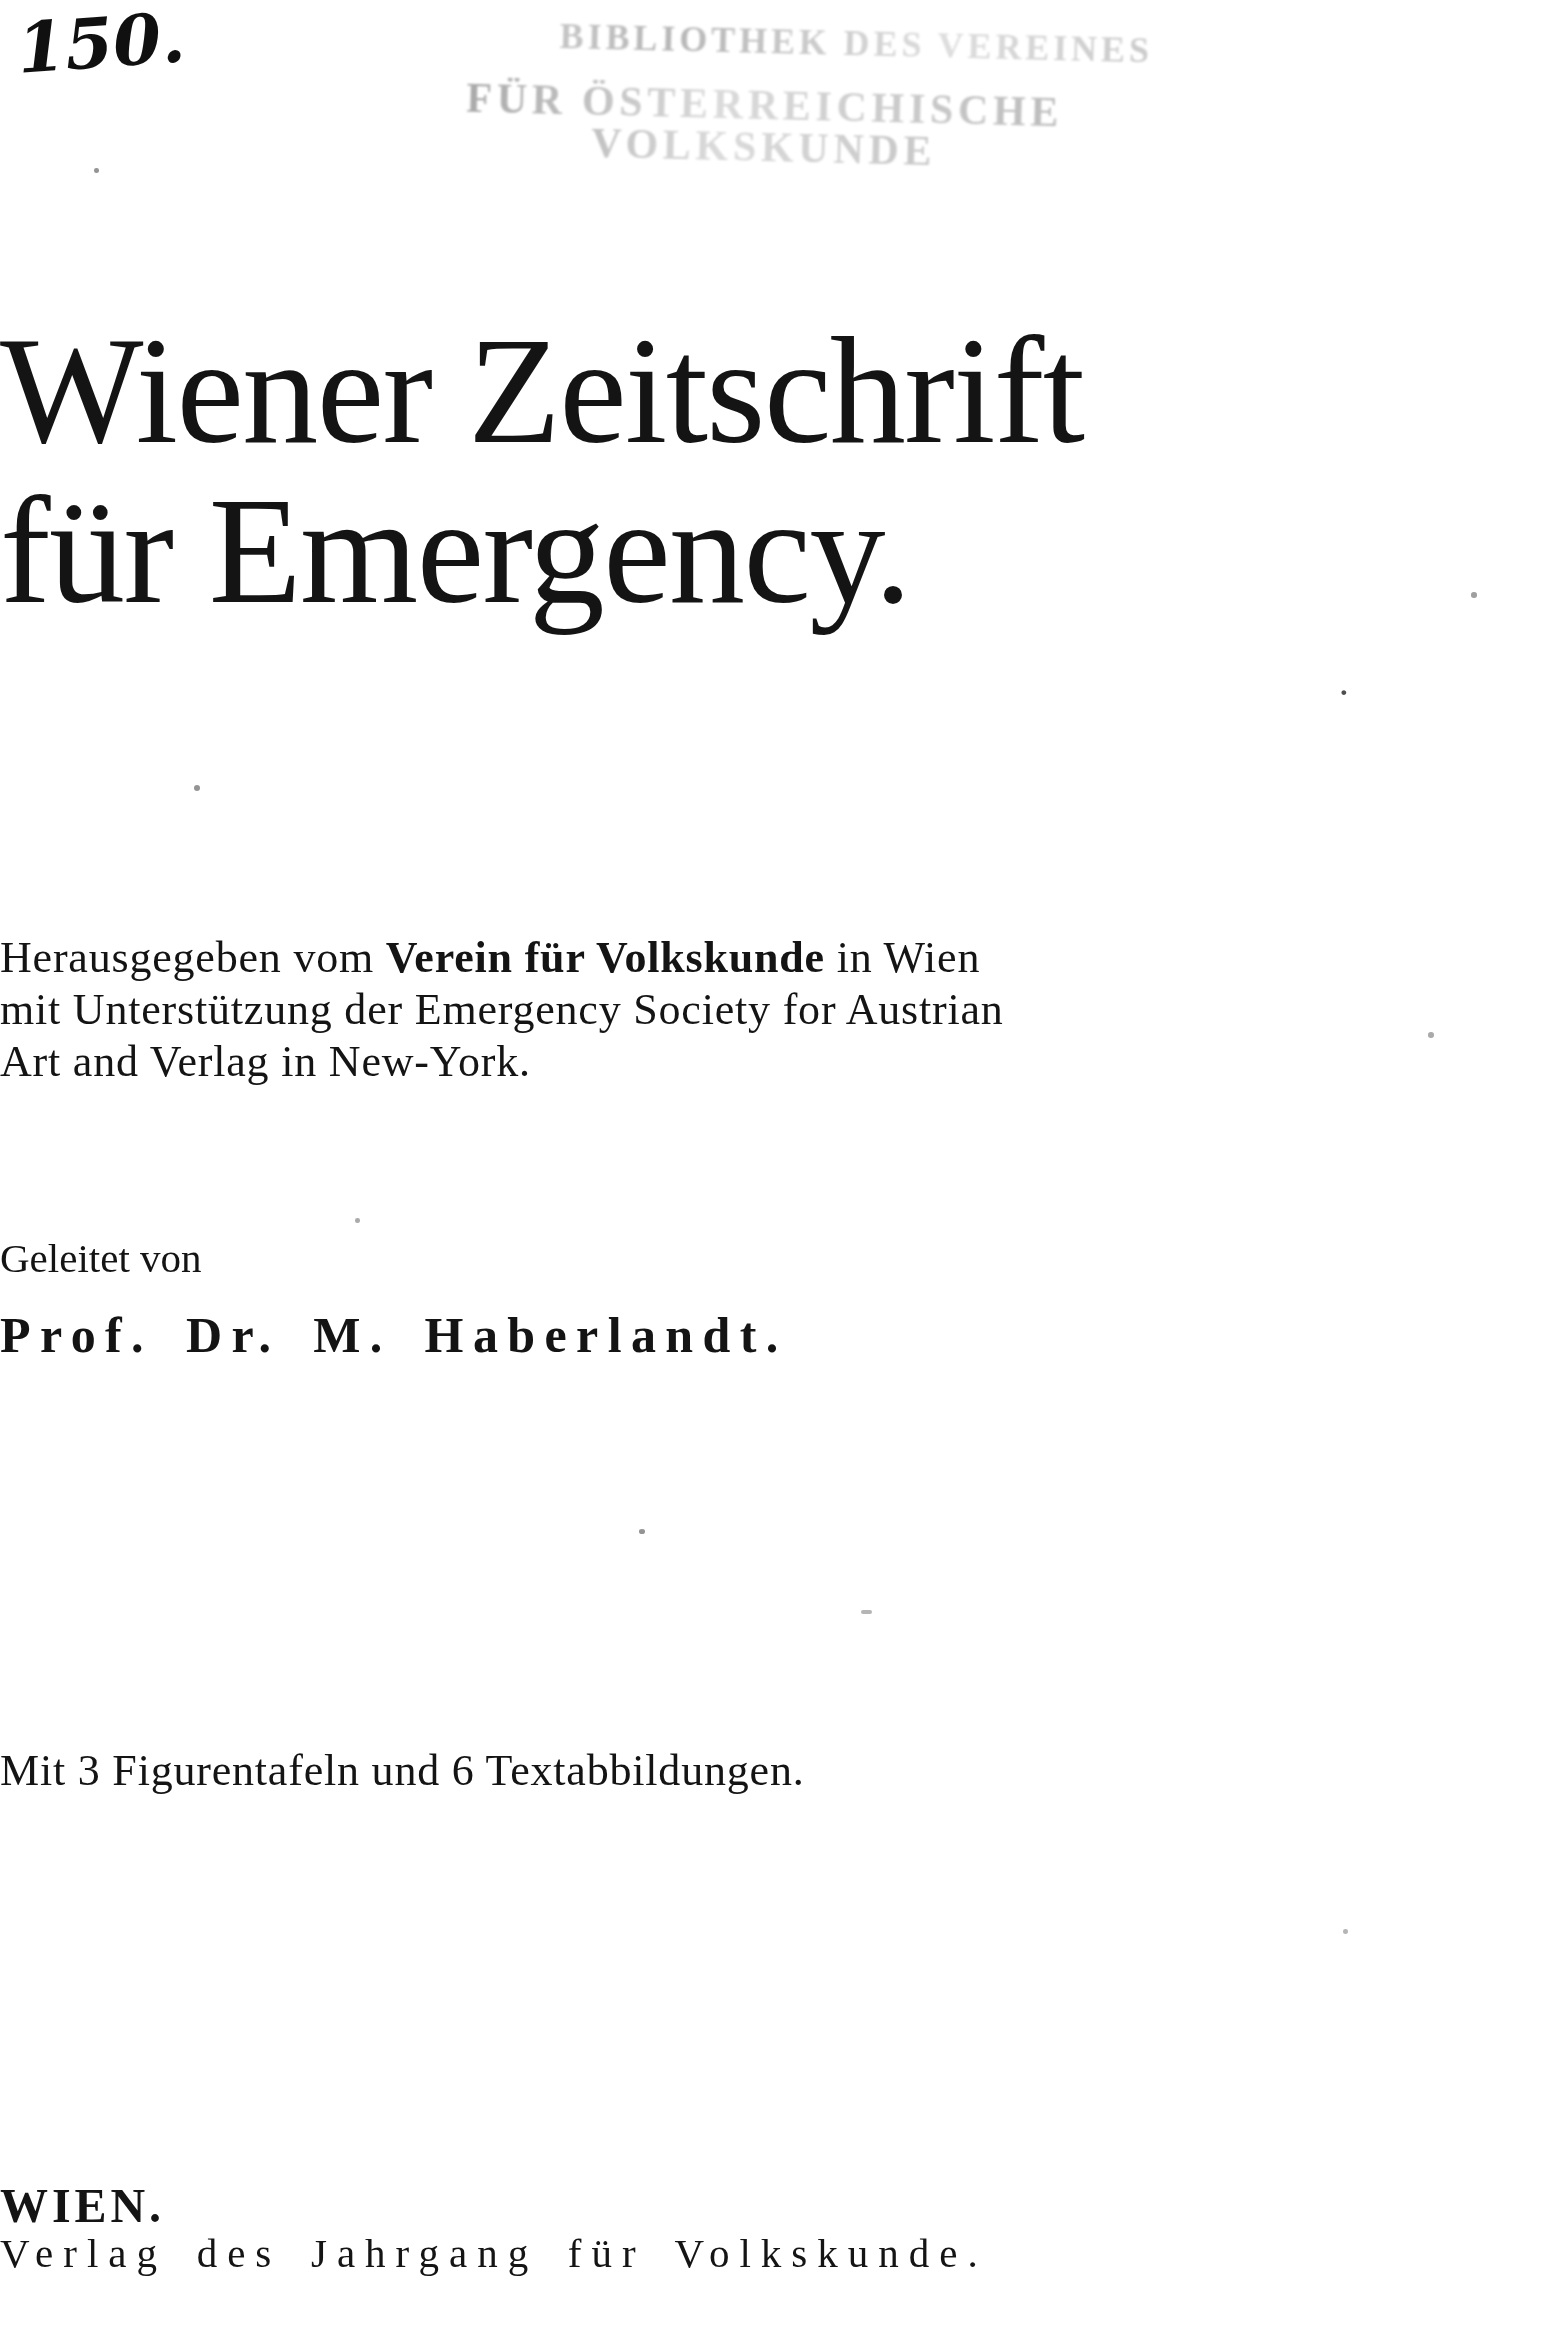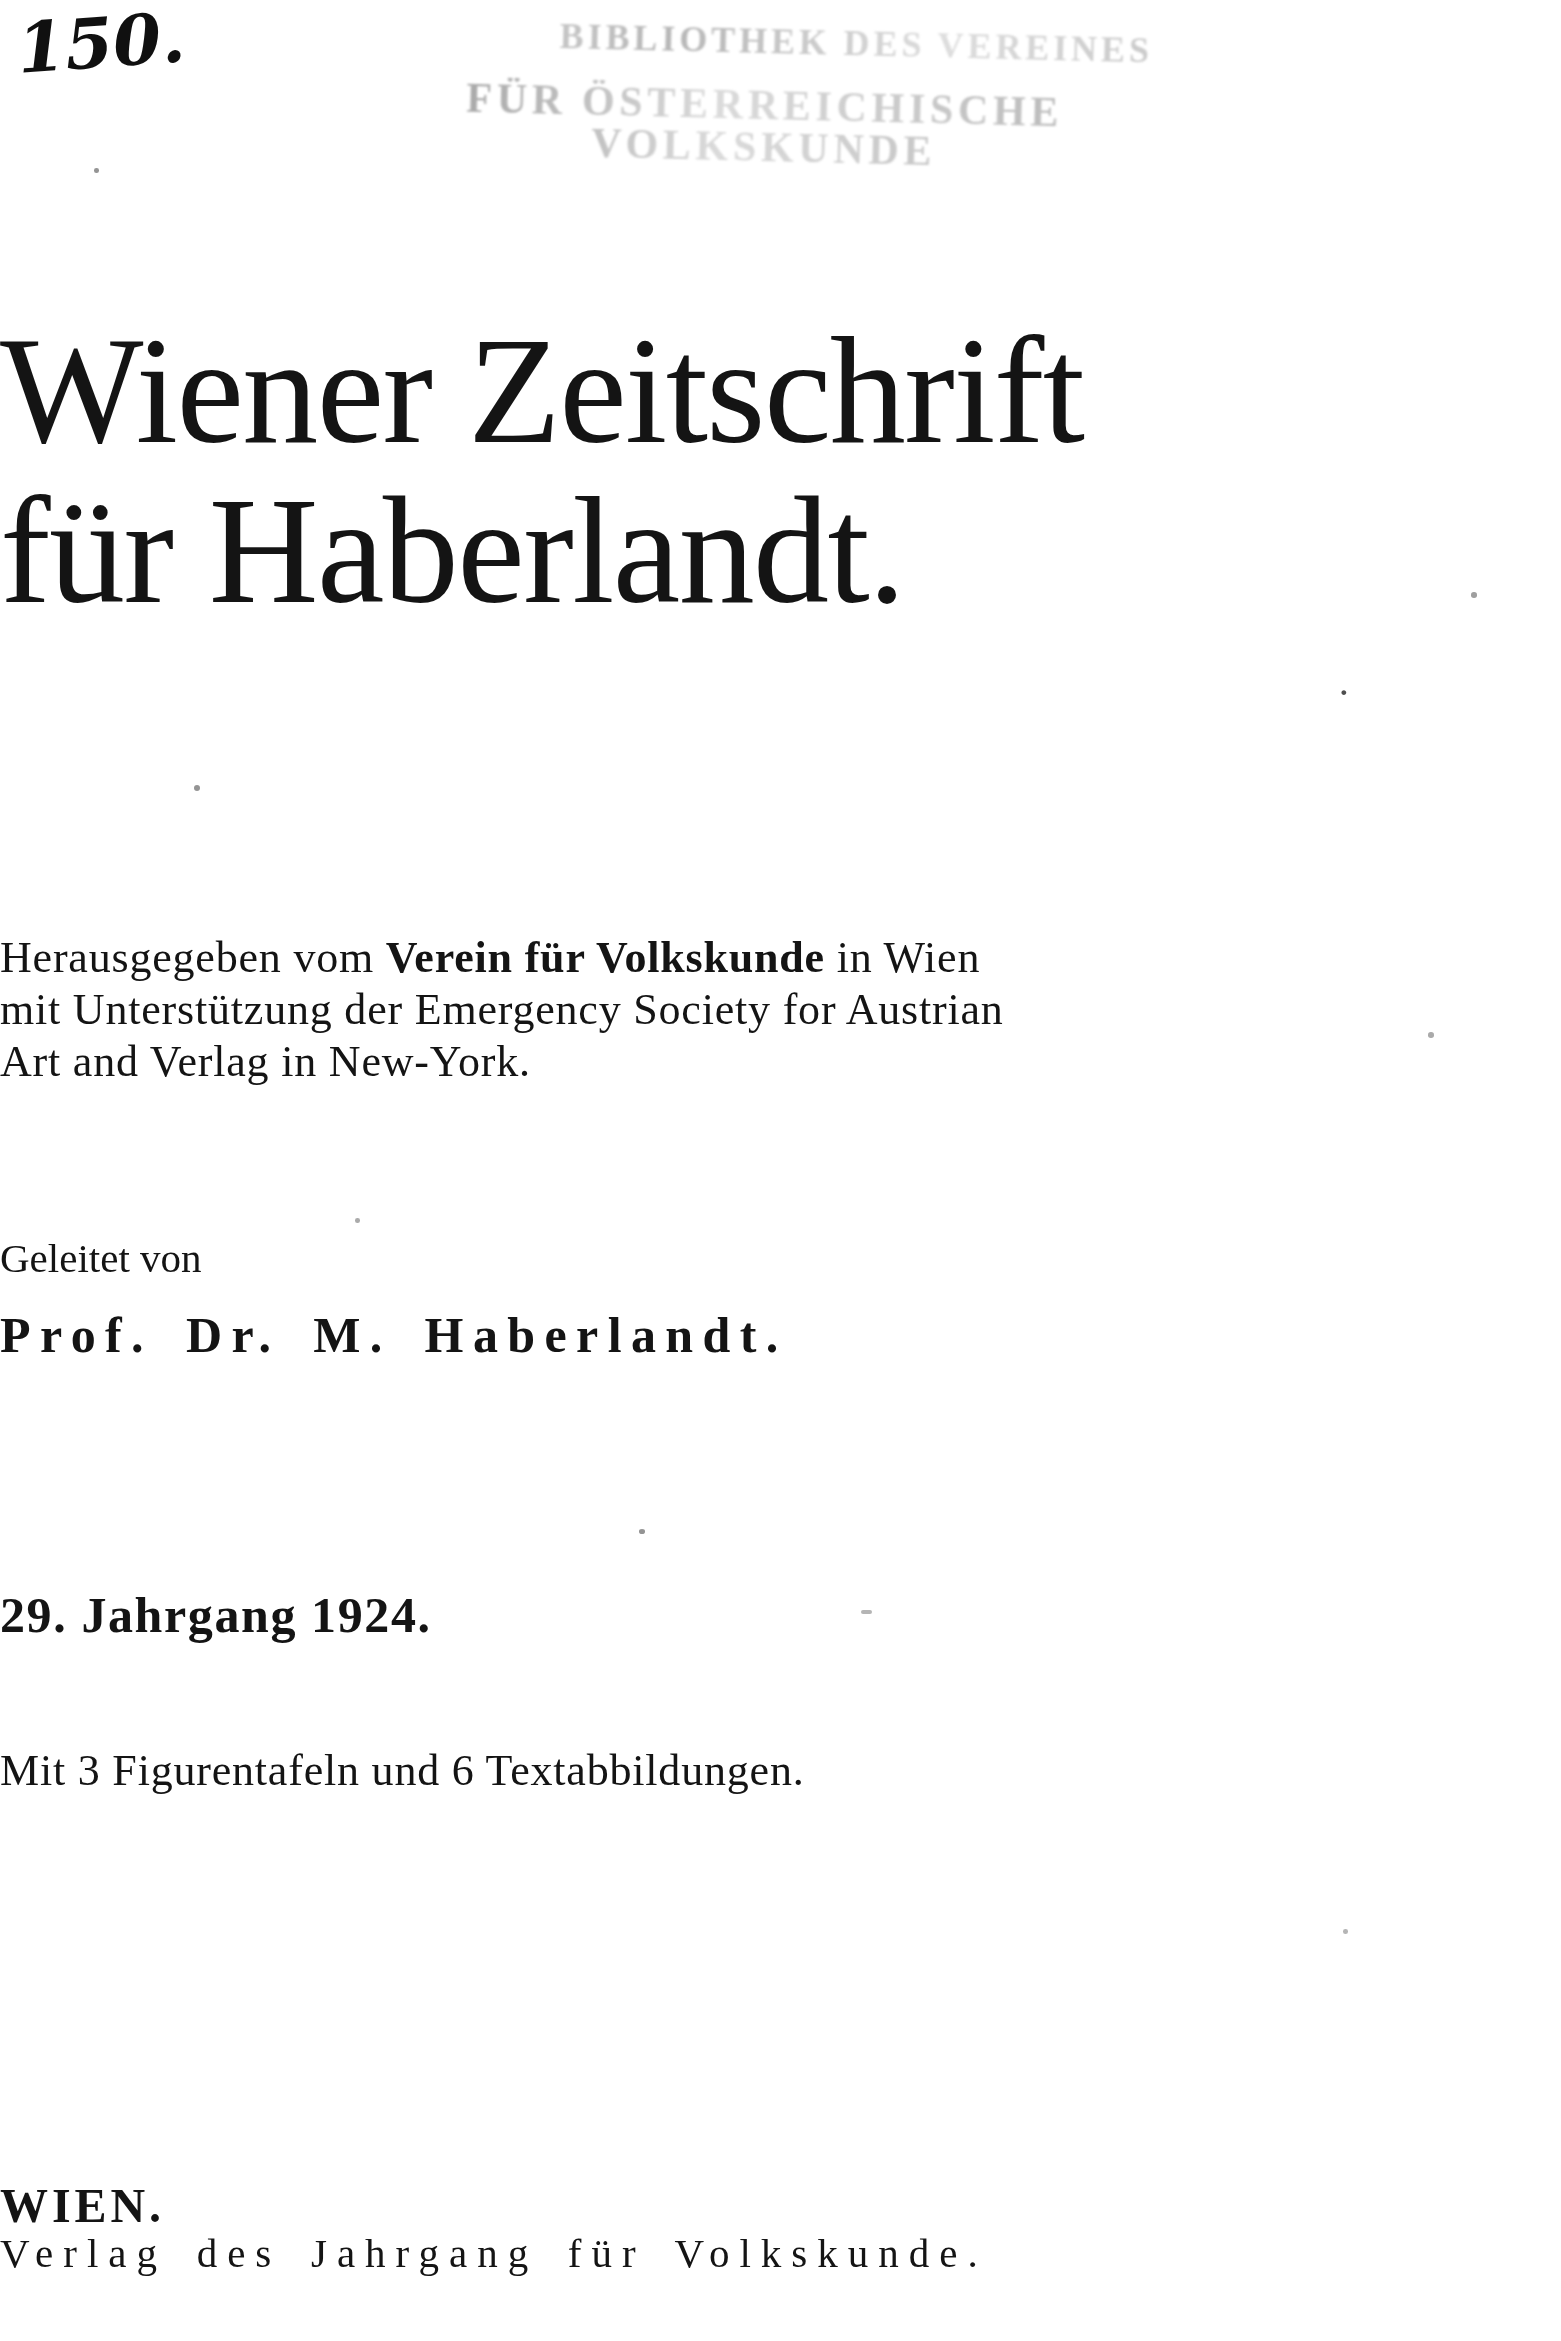--- a/index.html
+++ b/index.html
@@ -142,37 +142,36 @@
 
   <div class="handwritten">150.</div>
 
   <div class="stamp">
     <div class="stamp-line1">BIBLIOTHEK DES VEREINES</div>
     <div class="stamp-line2">FÜR ÖSTERREICHISCHE VOLKSKUNDE</div>
   </div>
 
   <div class="center title">
     <div>Wiener Zeitschrift</div>
-    <div>für Haberlandt.</div>
+    <div>für Emergency.</div>
   </div>
 
 
   <div class="stray-dot">·</div>
 
   <div class="center imprint">
     <div><span>Herausgegeben vom </span><span class="b">Verein für Volkskunde</span><span> in Wien</span></div>
     <div>mit Unterstützung der Emergency Society for Austrian</div>
     <div>Art and Verlag in New-York.</div>
   </div>
 
   <div class="center editor-lead">Geleitet von</div>
 
   <div class="center editor-name">Prof. Dr. M. Haberlandt.</div>
 
-  <div class="center volume">29. Jahrgang 1924.</div>
 
   <div class="center illustrations">Mit 3 Figurentafeln und 6 Textabbildungen.</div>
 
   <div class="center city">WIEN.</div>
 
   <div class="center publisher">Verlag des Jahrgang für Volkskunde.</div>
 
   <div class="speck" style="left:194px;top:785px;width:6.2px;height:6.2px;opacity:.5;"></div>
   <div class="speck" style="left:1471px;top:592px;width:5.5px;height:5.5px;opacity:.45;"></div>
   <div class="speck" style="left:1428px;top:1032px;width:5.5px;height:5.5px;opacity:.4;"></div>

